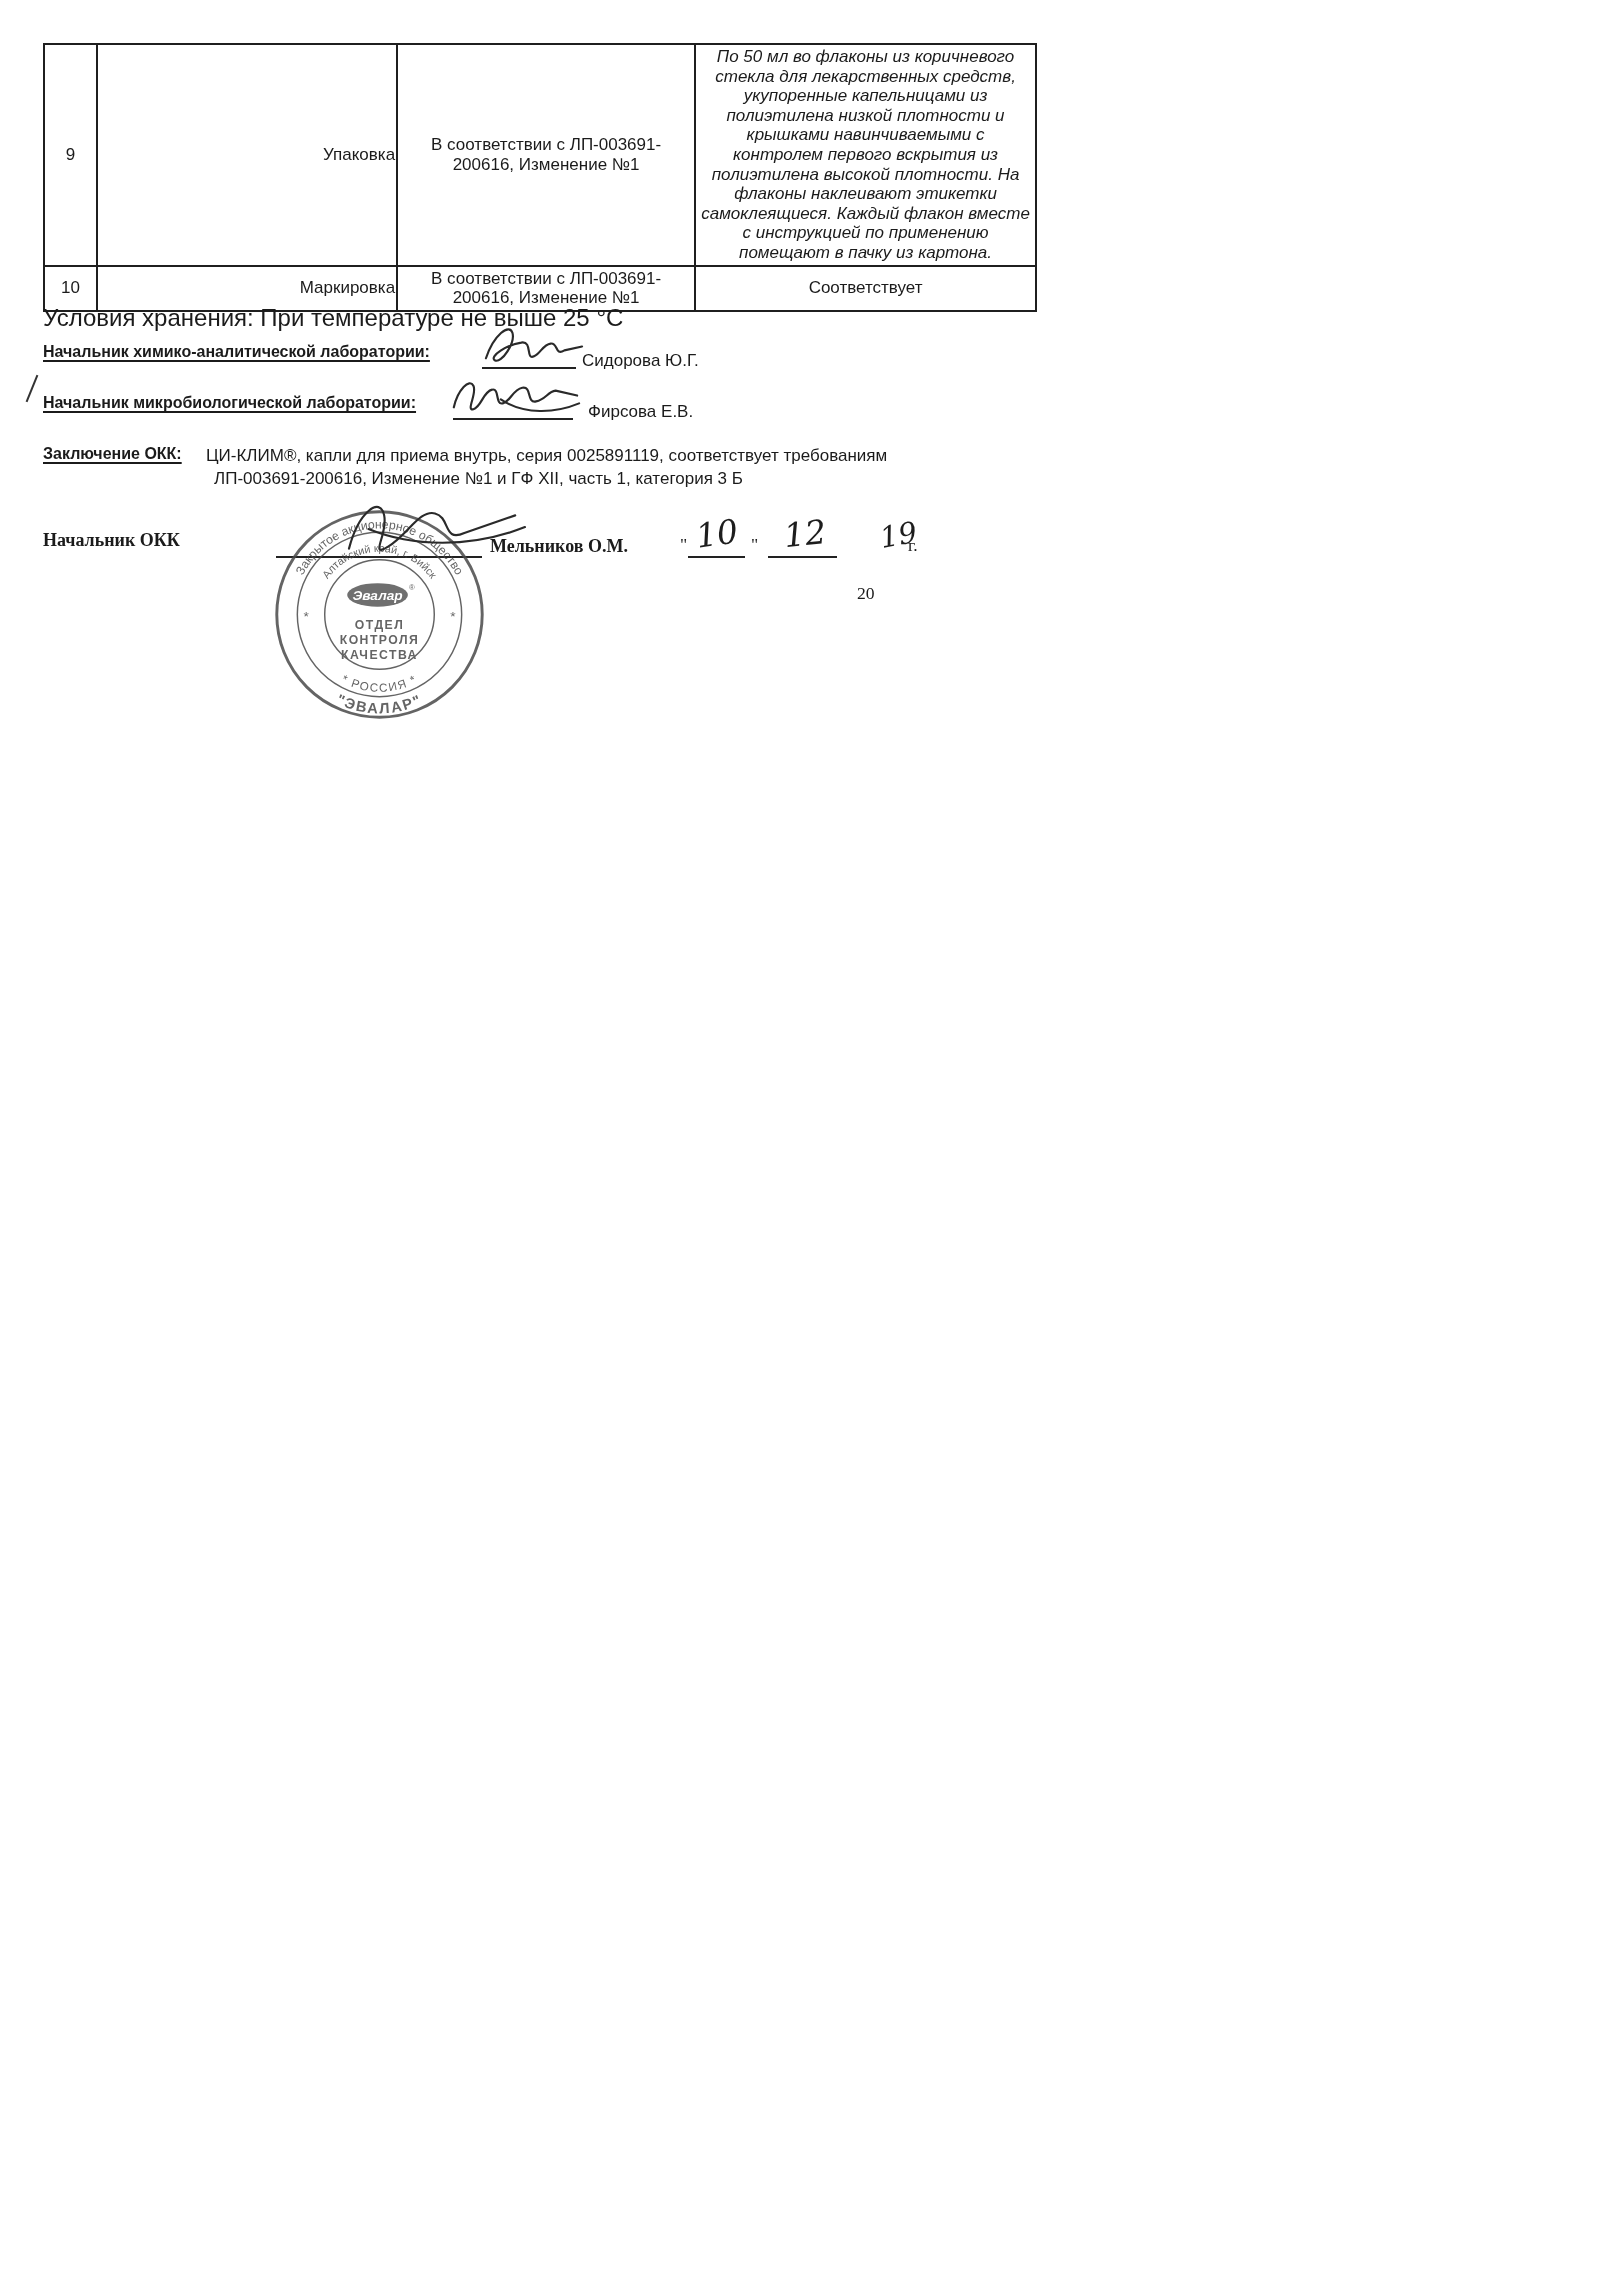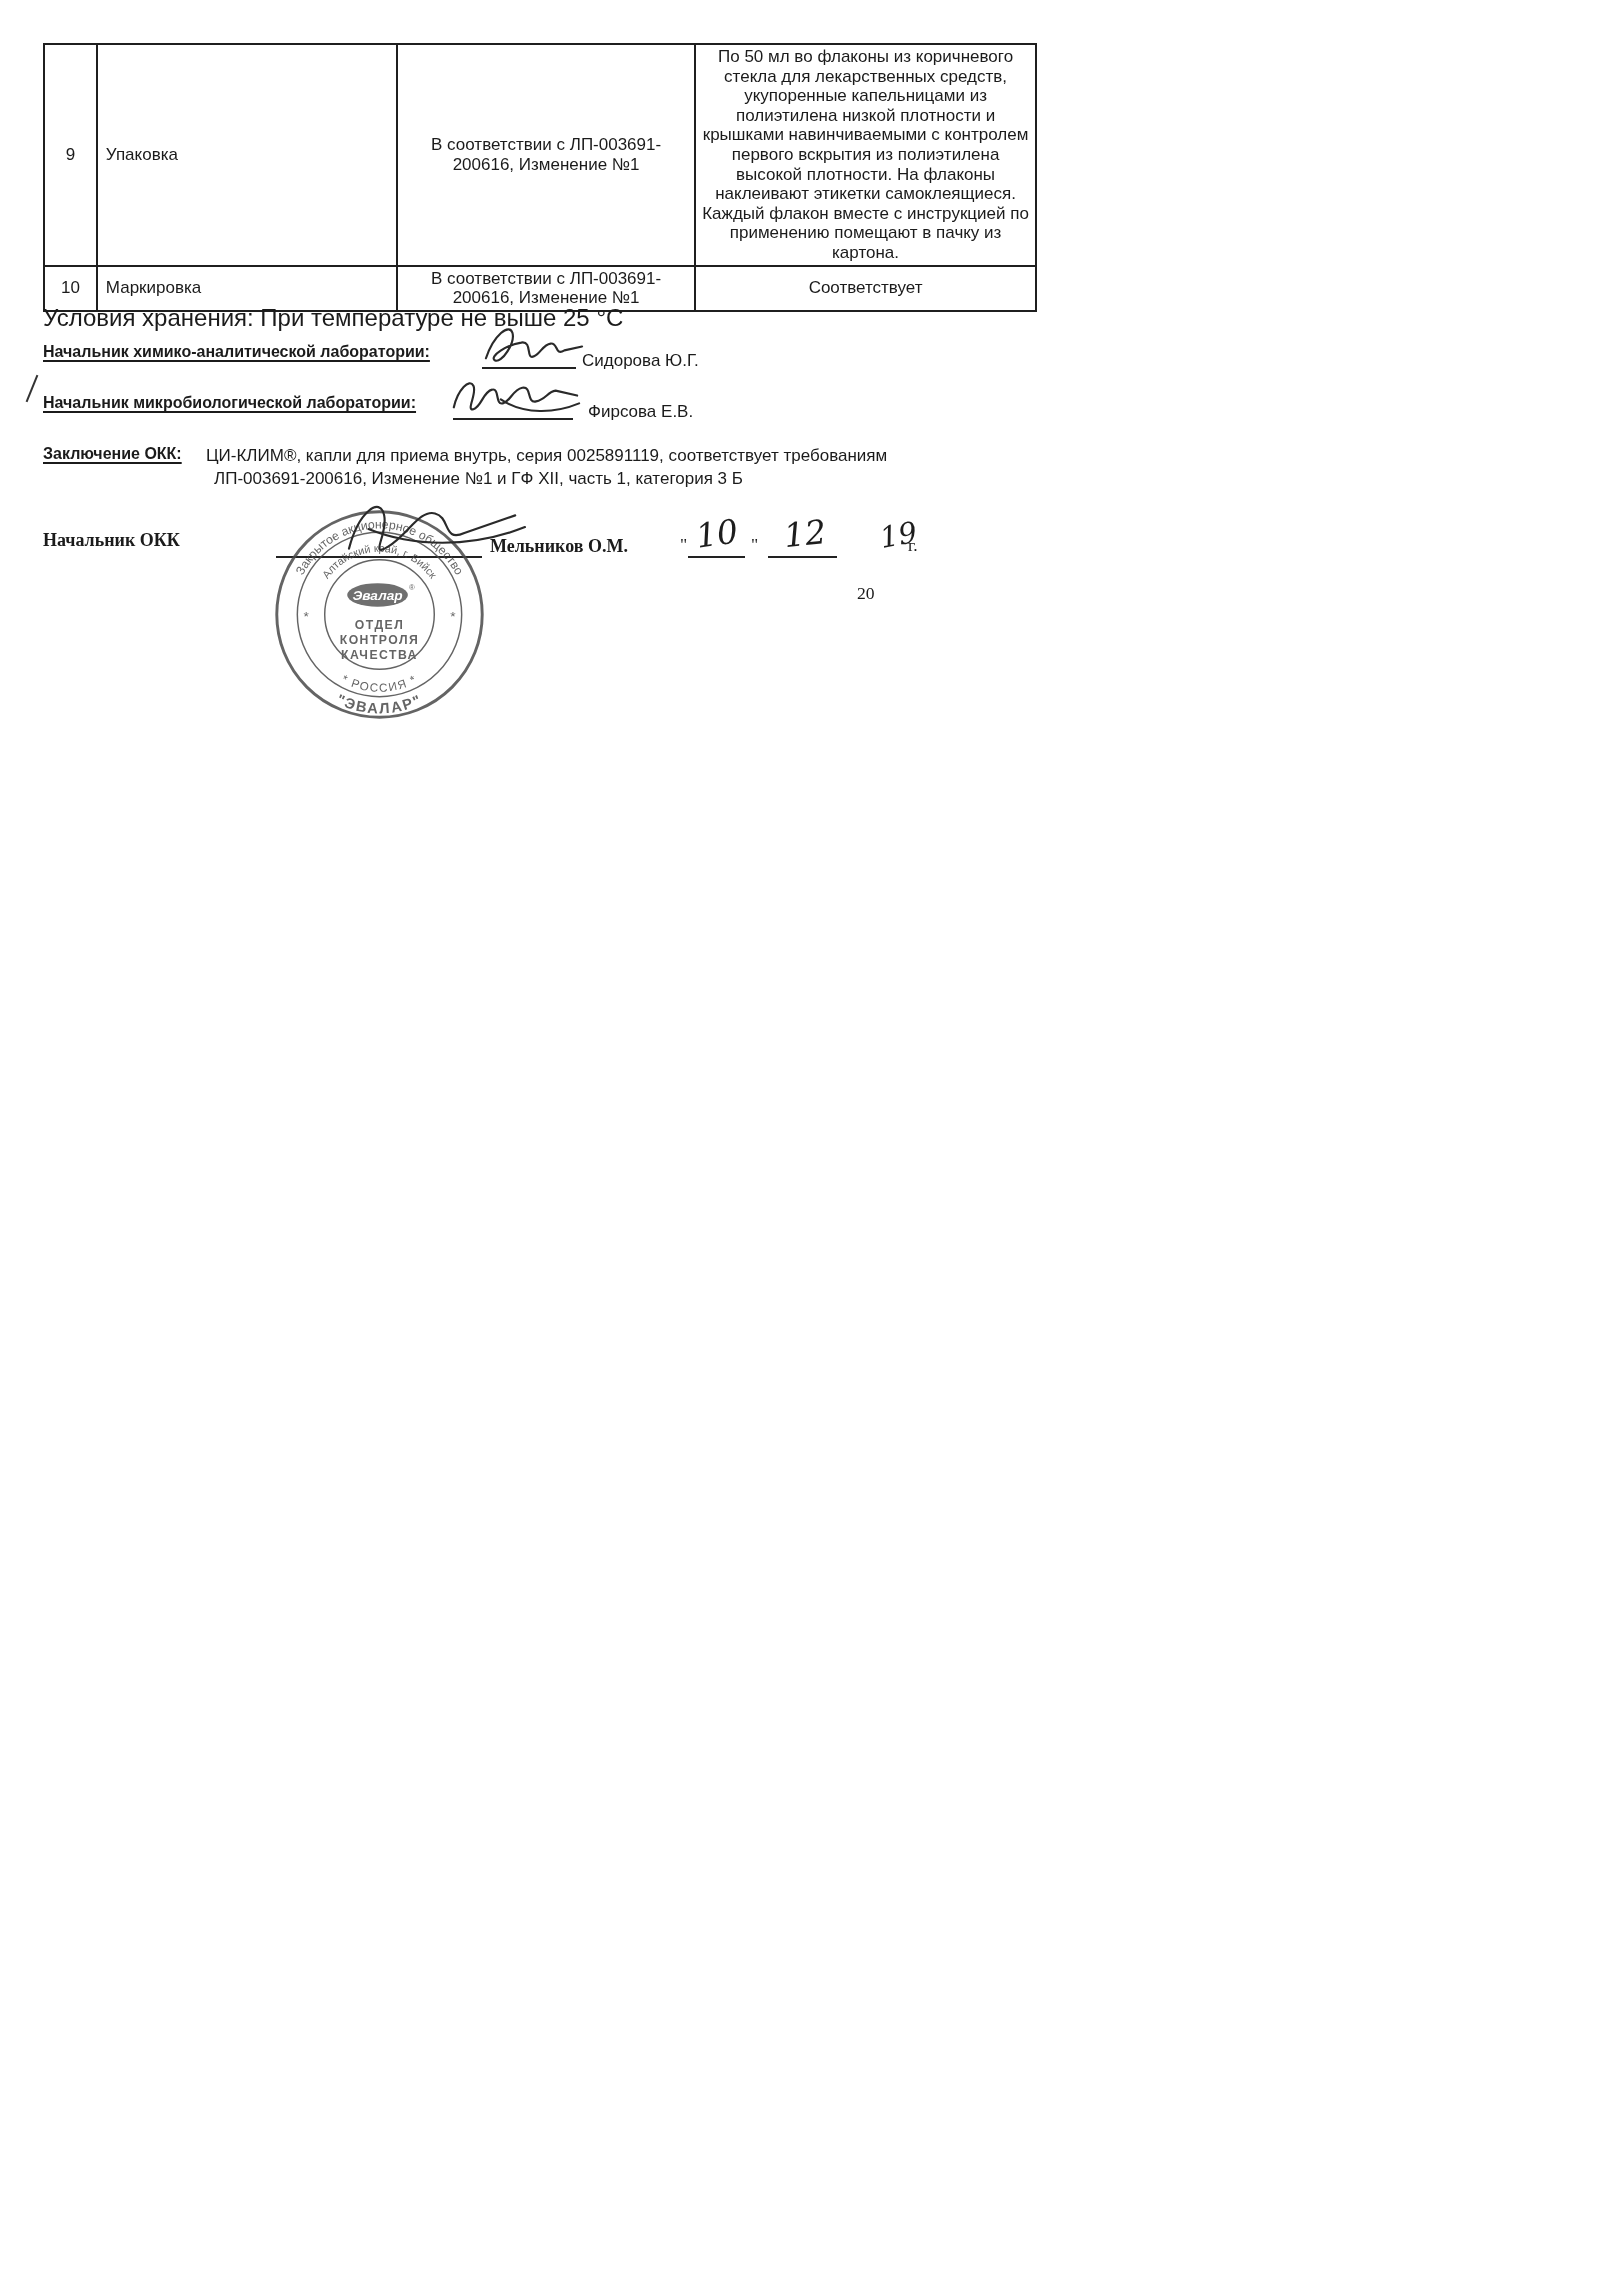--- a/index.html
+++ b/index.html
@@ -24,21 +24,21 @@
     table-layout: fixed;
     width: 994px;
   }
   .doc-table td {
     border: 2px solid #1f1f1f;
     font-size: 17px;
     line-height: 19.6px;
     color: #1b1b1b;
   }
   .doc-table td.c-num   { width: 52px;  text-align: center; vertical-align: middle; }
-  .doc-table td.c-param { width: 294px; padding-left: 7.8px;  vertical-align: middle; text-align: left; }
+  .doc-table td.c-param { width: 294px; padding-left: 7.8px;  vertical-align: middle; text-align: right; }
   .doc-table td.c-req   { width: 292px; text-align: center; vertical-align: middle; padding: 2px 11.8px; }
   .doc-table td.c-res   { width: 334px; text-align: center; vertical-align: middle; padding: 2px 3.9px; }
   .doc-table tr.r9  { height: 212px; }
   .doc-table tr.r10 { height: 45px;  }
 
   
   .abs { position: absolute; white-space: nowrap; }
   .t-plain  { font-size: 24px; }
   .t-label  { font-size: 16px; font-weight: bold; text-decoration: underline; text-decoration-thickness: 2px; text-underline-offset: 2.9px; }
   .t-name   { font-size: 17px; text-align: center; }
@@ -77,21 +77,21 @@
 <body>
 
 <div class="page">
 
   <table class="doc-table">
     <tbody>
       <tr class="r9">
         <td class="c-num">9</td>
         <td class="c-param">Упаковка</td>
         <td class="c-req">В соответствии с ЛП-003691-200616, Изменение №1</td>
-        <td class="c-res" style="white-space: normal;">По 50 мл во флаконы из коричневого стекла для лекарственных средств, укупоренные капельницами из полиэтилена низкой плотности и крышками навинчиваемыми с контролем первого вскрытия из полиэтилена высокой плотности. На флаконы наклеивают этикетки самоклеящиеся. Каждый флакон вместе с инструкцией по применению помещают в пачку из картона.</td>
+        <td class="c-res" style="white-space: normal; font-style: italic;">По 50 мл во флаконы из коричневого стекла для лекарственных средств, укупоренные капельницами из полиэтилена низкой плотности и крышками навинчиваемыми с контролем первого вскрытия из полиэтилена высокой плотности. На флаконы наклеивают этикетки самоклеящиеся. Каждый флакон вместе с инструкцией по применению помещают в пачку из картона.</td>
       </tr>
       <tr class="r10">
         <td class="c-num">10</td>
         <td class="c-param">Маркировка</td>
         <td class="c-req">В соответствии с ЛП-003691-200616, Изменение №1</td>
         <td class="c-res">Соответствует</td>
       </tr>
     </tbody>
   </table>
 

